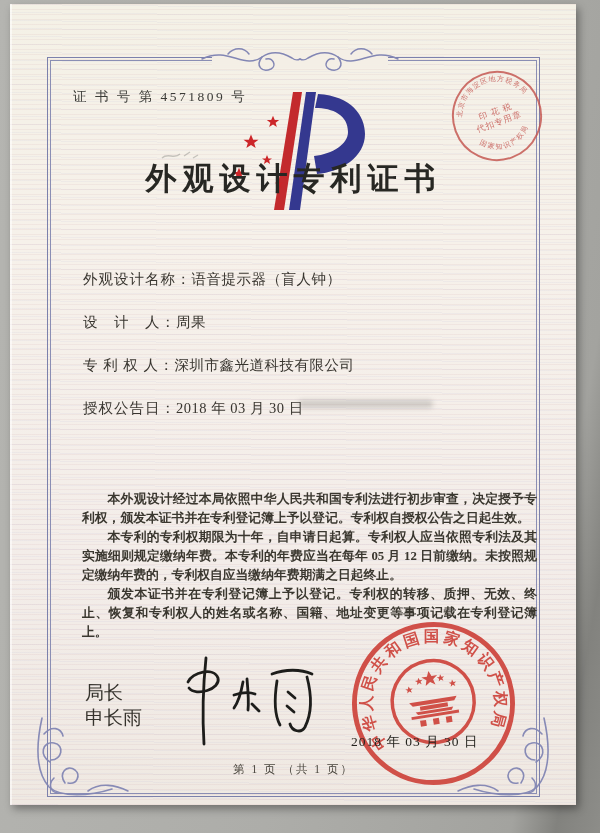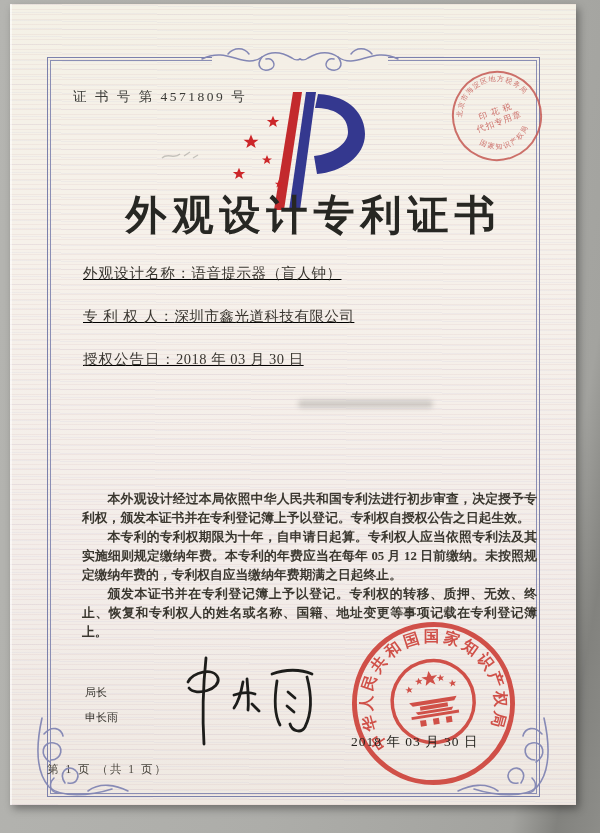--- a/index.html
+++ b/index.html
@@ -23,42 +23,42 @@
   }
   .frame::after {
     content:""; position:absolute; inset:2px; border:1px solid #8a8eb4;
   }
   .certno {
     position:absolute; left:63px; top:84px; font-size:13.5px; color:#3c3c38;
     letter-spacing:2.5px;
   }
   .logo { position:absolute; left:207px; top:80px; }
   .title {
-    position:absolute; left:37px; top:184px; width:493px; text-align:center;
-    font-size:41px; font-weight:600; color:#272723; letter-spacing:6px;margin-left:20px;
-  }
-  .fields { position:absolute; left:73px; top:259px; width:440px;text-decoration:underline; }
+    position:absolute; left:37px; top:154px; width:493px; text-align:center;
+    font-size:31px; font-weight:600; color:#272723; letter-spacing:6px;
+  }
+  .fields { position:absolute; left:73px; top:265px; width:440px; }
   .fieldrow { line-height:20px; margin-bottom:23px; font-size:14.5px; color:#38352f; white-space:nowrap; }
   .fieldrow .lbl { letter-spacing:1px; }
   .fieldrow .val { letter-spacing:0.5px; }
   .paras {
     position:absolute; left:72px; top:486px; width:455px;
     font-size:12.8px; line-height:19px; color:#3a372f; text-align:justify;font-weight:bold;
   }
   .paras p { text-indent:2em; }
-  .signer { position:absolute; left:75px; top:676px; font-size:11px; color:#35322c; line-height:25px; }
+  .signer { position:absolute; left:75px; top:676px; font-size:19px; color:#35322c; line-height:25px; }
   .signature { position:absolute; left:163px; top:648px; z-index:6; }
   .bigseal { position:absolute; left:336px; top:612px; transform:rotate(-9deg); opacity:0.9; z-index:4; }
   .sealdate {
     position:absolute; left:341px; top:729px; z-index:5; font-size:13.5px;
     color:#26251f; letter-spacing:1px; white-space:nowrap;
   }
   .taxseal { position:absolute; left:436px; top:61px; transform:rotate(-20deg); opacity:0.82; }
   .pagefooter {
-    position:absolute; left:37px; top:758px; width:493px; text-align:left;
+    position:absolute; left:37px; top:758px; width:493px; text-align:center;
     font-size:11.5px; color:#4a463e; letter-spacing:2px;
   }
   .orn-top { position:absolute; left:188px; top:34px; z-index:3; }
   .orn-bl { position:absolute; left:18px; top:686px; z-index:3; }
   .orn-br { position:absolute; left:440px; top:686px; z-index:3; transform:scaleX(-1); }
   .smudge1 {
     position:absolute; left:288px; top:396px; width:135px; height:8px;
     background:rgba(110,110,108,0.28); filter:blur(2.5px); border-radius:4px;
   }
   .smudge2 { position:absolute; left:150px; top:142px; opacity:0.45; filter:blur(0.6px); }
@@ -129,20 +129,23 @@
 
   <svg class="smudge2" width="40" height="18" viewBox="0 0 40 18">
     <path d="M2,12 C8,6 14,14 20,8 M24,10 L30,6 M33,12 L38,9" fill="none" stroke="#8a8a86" stroke-width="1.4"></path>
   </svg>
 
   <div class="title">外观设计专利证书</div>
 
   <div class="fields">
     <div class="fieldrow">
       <span class="lbl">外观设计名称：</span><span class="val">语音提示器（盲人钟）</span>
+    </div>
+    <div class="fieldrow">
+      <span class="lbl">设　计　人：</span><span class="val">周果</span>
     </div>
     <div class="fieldrow">
       <span class="lbl">专 利 权 人：</span><span class="val">深圳市鑫光道科技有限公司</span>
     </div>
     <div class="fieldrow">
       <span class="lbl">授权公告日：</span><span class="val">2018 年 03 月 30 日</span>
     </div>
   </div>
 
   <div class="smudge1"></div>

